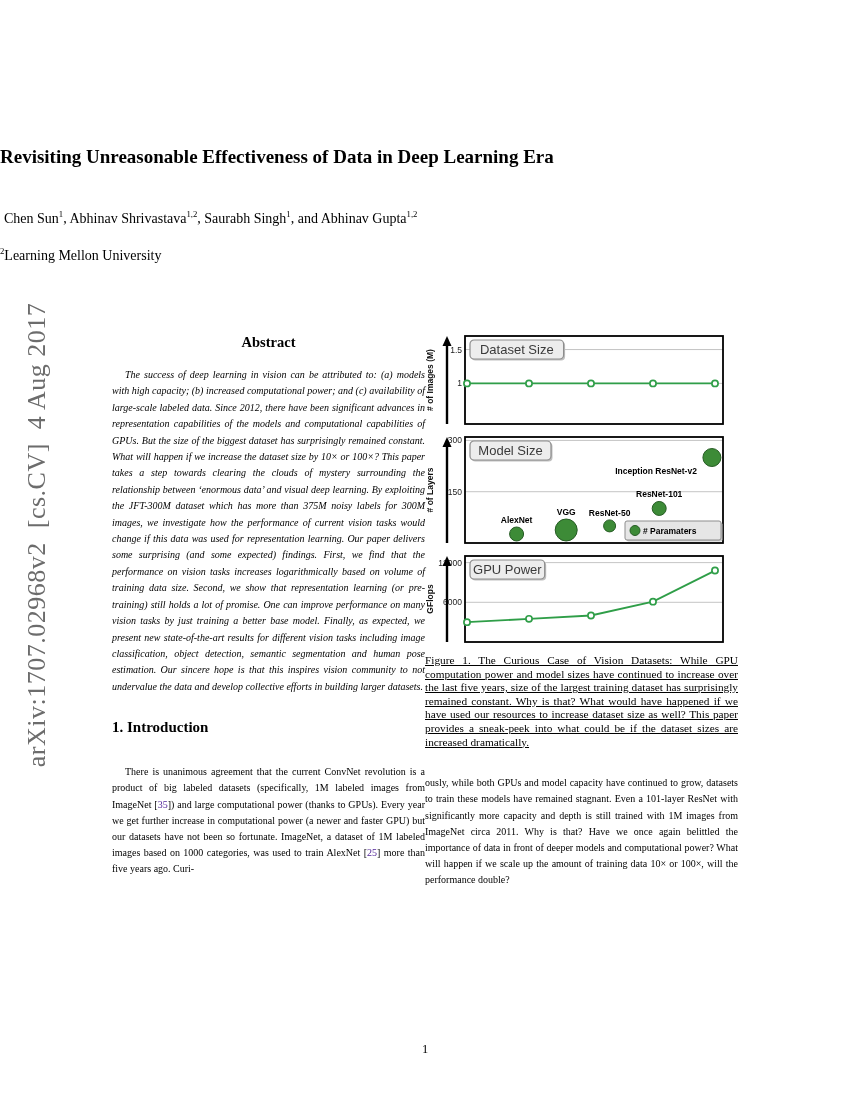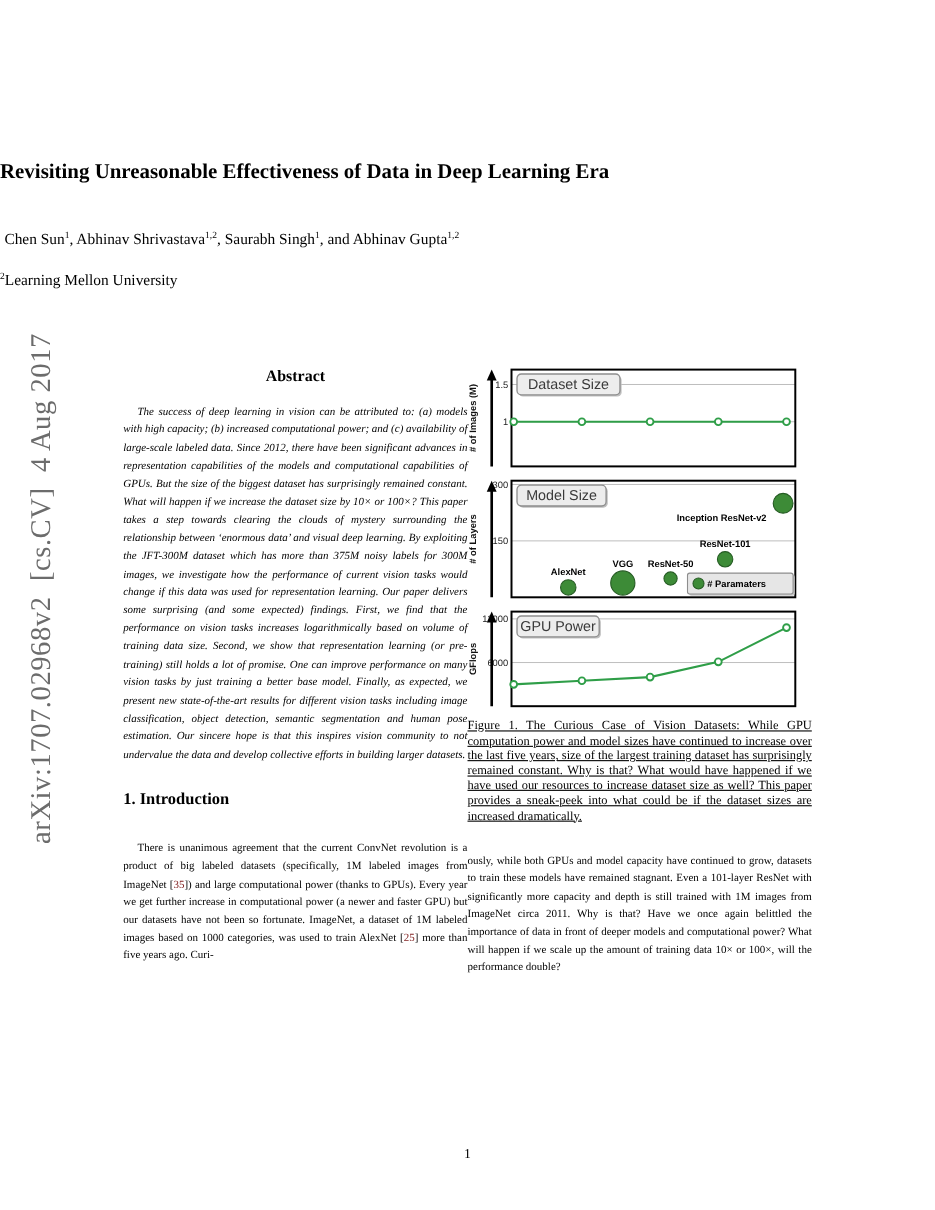--- a/index.html
+++ b/index.html
@@ -19,21 +19,21 @@
 
   .columns { position:absolute; top:334px; left:85px; width:680px; display:flex; justify-content:center; }
   .col { width:313px; }
 
   .abstract-heading { text-align:center; font-weight:bold; font-size:14.5px; margin-bottom:16px; }
   .abstract-body { font-style:italic; font-size:10px; line-height:16.4px; text-align:justify; text-indent:13px; }
 
   .section-heading { font-size:15px; font-weight:bold; margin-top:24px; margin-bottom:28px; }
   .body-text { font-size:10px; line-height:16.2px; text-align:justify; }
   .indent { text-indent:13px; }
-  .cite { color:#7f1d1d; cursor:pointer; }
+  .cite { color:#4c1d95; cursor:pointer; }
 
   .figure { width:315px; }
   .chart-panel { margin-bottom:9px; line-height:0; }
   .figure-caption { margin-top:10px; font-size:11.3px; line-height:13.6px; text-align:justify;text-decoration:underline; }
   .para-after-figure { margin-top:26px; }
   .para-follow { margin-top:1px; }
 
   .page-number { position:absolute; top:1042px; left:0; width:850px; text-align:center; font-size:12.5px; }
 
   

